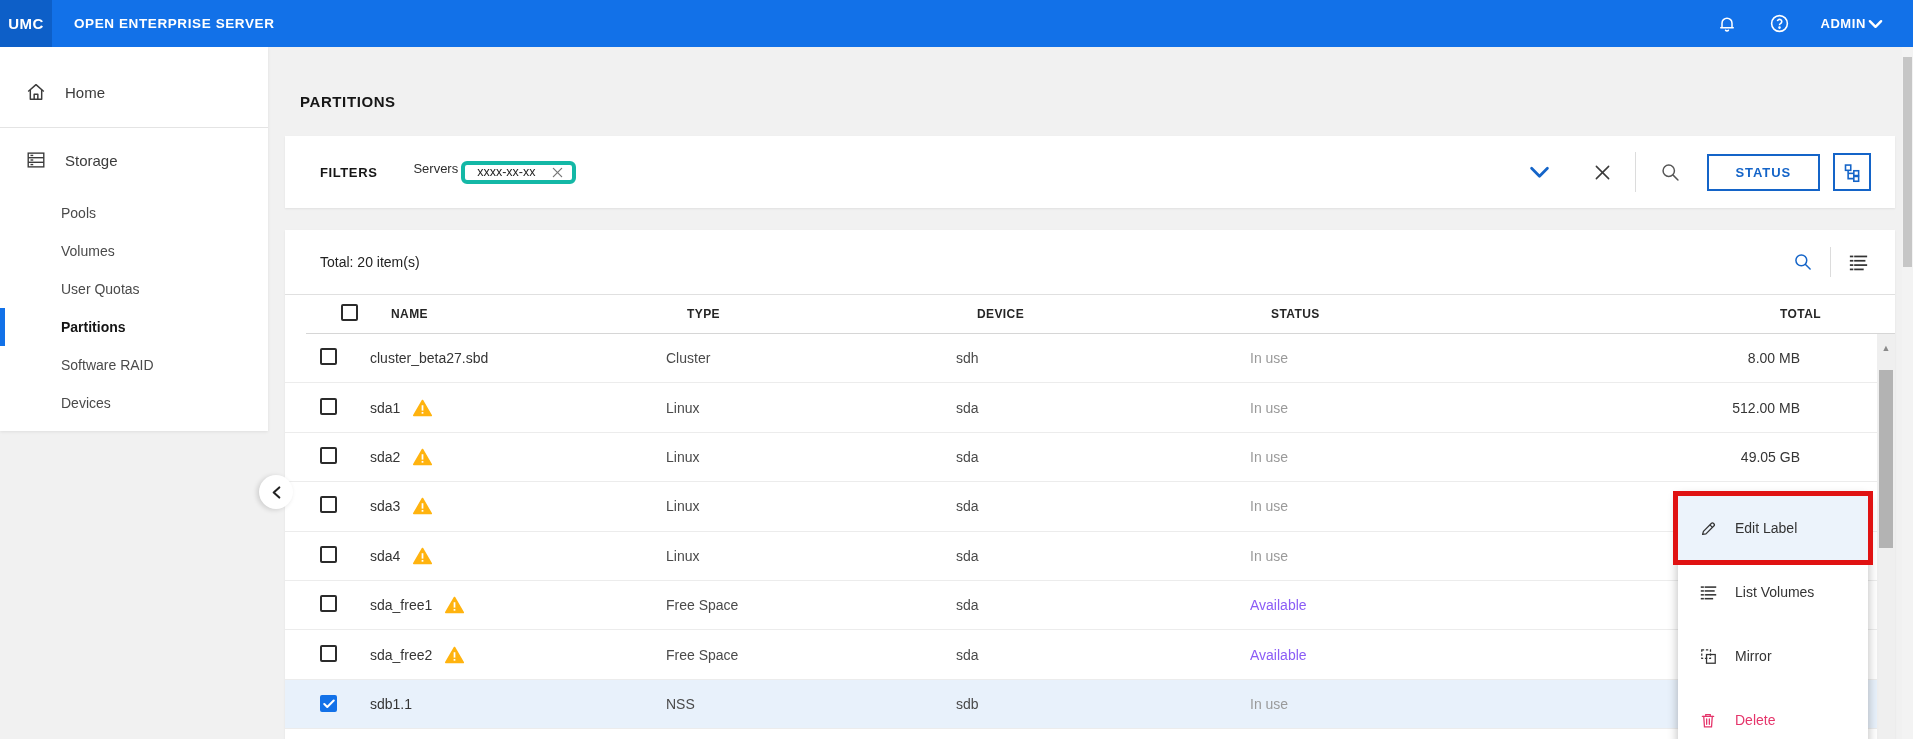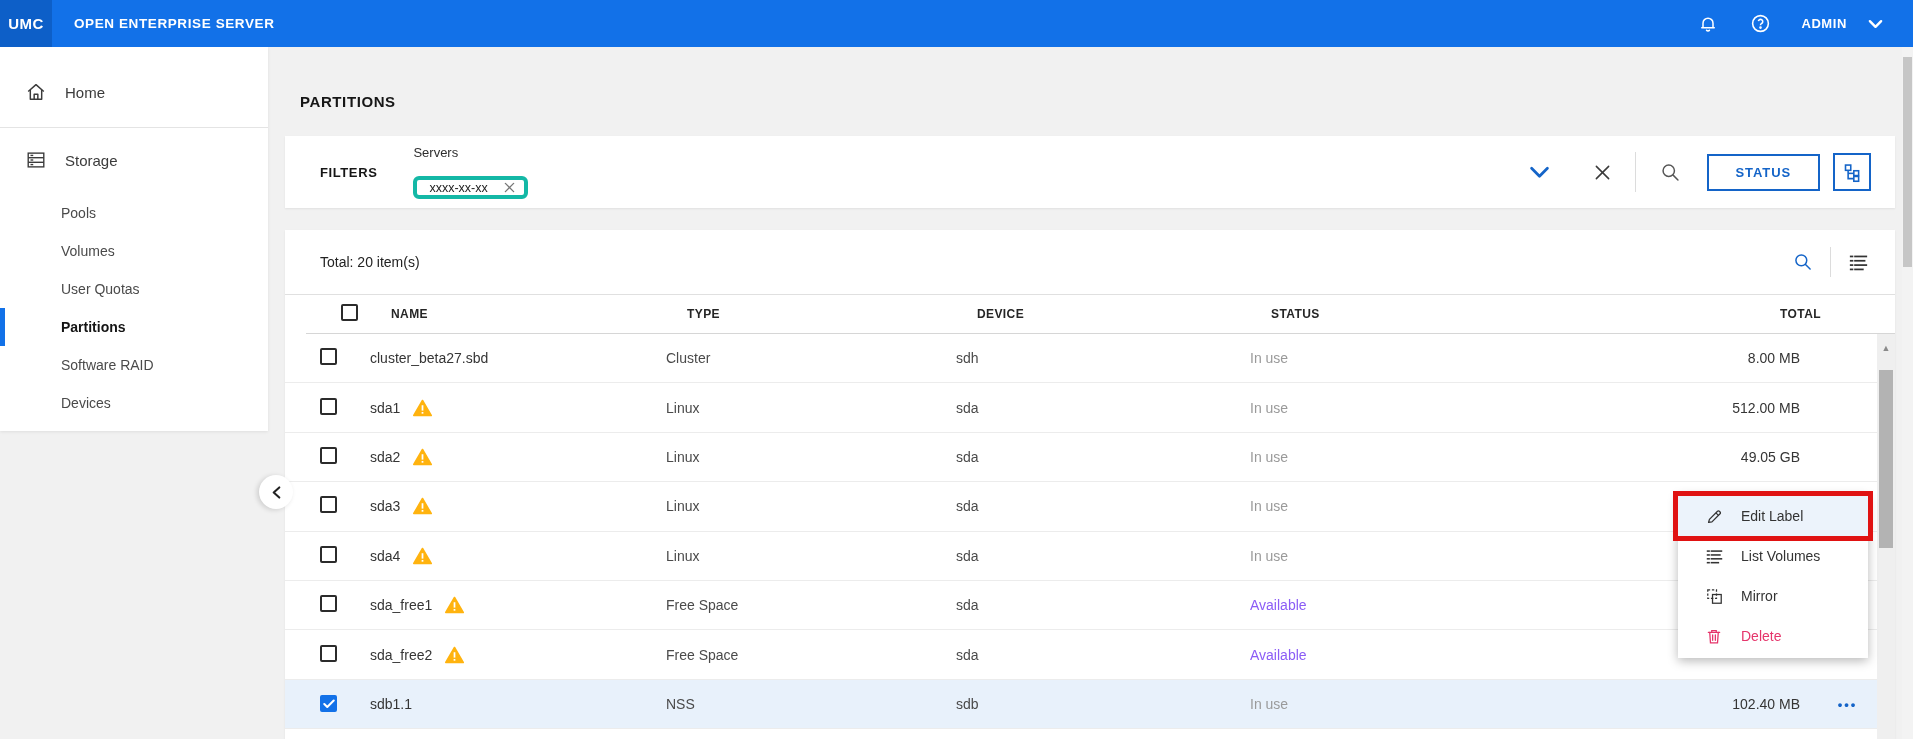--- a/index.html
+++ b/index.html
@@ -4,21 +4,21 @@
 <style>
   * { margin:0; padding:0; box-sizing:border-box; }
   html,body { width:1913px; height:739px; overflow:hidden; font-family:"Liberation Sans", sans-serif; background:#f1f1f1; }
 
   
   .topbar { position:absolute; left:0; top:0; width:1913px; height:47px; background:#1271e8; display:flex; align-items:center; z-index:30; }
   .umc-box { width:52px; height:47px; background:#0d5fc8; color:#fff; font-weight:bold; font-size:15px; display:flex; align-items:center; justify-content:center; letter-spacing:.5px; }
   .product { color:#fff; font-weight:bold; font-size:13.5px; letter-spacing:.6px; margin-left:22px; }
   .topbar-right { margin-left:auto; display:flex; align-items:center; gap:30px; padding-right:30px; }
   .tb-icon { width:22px; height:22px; display:flex; align-items:center; justify-content:center; cursor:pointer; }
-  .admin { display:flex; align-items:center; gap:21px; color:#fff; font-weight:bold; font-size:13px; letter-spacing:.6px; cursor:pointer; }
+  .admin { display:flex; align-items:center; gap:2px; color:#fff; font-weight:bold; font-size:13px; letter-spacing:.6px; cursor:pointer; }
 
   
   .sidebar { position:absolute; left:0; top:47px; width:276px; bottom:0; background:#f1f1f1; z-index:20; }
   .sidenav { background:#fff; width:268px; height:384px; box-shadow:0 1px 3px rgba(0,0,0,.08); padding-top:22px; }
   .nav-row { height:46px; display:flex; align-items:center; padding-left:25px; gap:18px; font-size:15px; color:#3b3b3b; cursor:pointer; }
   .nav-row .nav-ic { width:22px; height:22px; }
   .nav-divider { height:1px; background:#e4e4e4; margin-top:12px; }
   .nav-row.storage { margin-top:7px; height:50px; }
   .subitems { margin-top:9px; padding-bottom:10px; }
   .subitem { height:38px; display:flex; align-items:center; padding-left:61px; font-size:14px; color:#4a4a4a; cursor:pointer; position:relative; }
@@ -28,21 +28,21 @@
 
   
   .main { position:absolute; left:276px; top:47px; right:0; bottom:0; background:#f1f1f1; }
   .page-title { font-size:15px; font-weight:bold; letter-spacing:.6px; color:#161616; margin:46px 0 0 24px; }
 
   .card { background:#fff; margin-left:9px; width:1610px; box-shadow:0 1px 2px rgba(0,0,0,.07); }
 
   
   .filter-card { margin-top:26px; height:72px; display:flex; align-items:center; padding:0 24px 0 35px; }
   .filters-label { font-size:13px; font-weight:bold; letter-spacing:.6px; color:#161616; }
-  .filter-group { margin-left:36px; display:flex; flex-direction:column; gap:16px; }
+  .filter-group { margin-left:36px; display:flex; flex-direction:row; gap:3px; }
   .fg-label { font-size:13px; color:#2e2e2e; }
   .chip { display:inline-flex; align-items:center; gap:16px; border:4px solid #14b8a6; border-radius:6px; height:23px; padding:0 9px 0 12px; font-size:12.5px; color:#1c1c1c; background:#fff; }
   .chip .chip-x { cursor:pointer; display:flex; }
   .filter-spacer { flex:1; }
   .fc-ctrl { display:flex; align-items:center; cursor:pointer; }
   .fc-divider { width:1px; height:40px; background:#dcdcdc; margin:0 24px 0 24px; }
   .browse-btn { border:2px solid #1464c8; background:#fff; color:#1464c8; font-weight:bold; font-size:13px; letter-spacing:.9px; padding:9px 27px; cursor:pointer; margin-left:26px; font-family:"Liberation Sans",sans-serif; }
   .tree-btn { width:38px; height:38px; border:2px solid #1464c8; background:#fff; display:flex; align-items:center; justify-content:center; cursor:pointer; margin-left:13px; }
 
   
@@ -72,21 +72,21 @@
   .tscroll { position:absolute; right:0; top:104px; bottom:0; width:18px; background:#efefef; }
   .tscroll .up-arrow { height:20px; display:flex; align-items:center; justify-content:center; padding-top:8px; color:#8a8a8a; font-size:9px; cursor:pointer; }
   .tscroll .thumb { position:absolute; left:2px; right:2px; top:36px; height:178px; background:#b3b3b3; cursor:pointer; }
 
   
   .page-scrollbar { position:absolute; right:0; top:47px; bottom:0; width:11px; background:#f3f3f3; z-index:40; }
   .page-scrollbar .pthumb { position:absolute; left:1px; right:1px; top:10px; height:210px; background:#c6c6c6; }
 
   
   .context-menu { position:absolute; left:1393px; top:264px; width:190px; background:#fff; box-shadow:0 3px 10px rgba(0,0,0,.28); z-index:50; padding:2px 0; }
-  .menu-item { height:40px; display:flex; align-items:center; padding-left:26px; gap:17px; font-size:14px; color:#333; cursor:pointer; background:#fff; }
+  .menu-item { height:64px; display:flex; align-items:center; padding-left:20px; gap:17px; font-size:14px; color:#333; cursor:pointer; background:#fff; }
   .menu-item .mi-icon { width:20px; height:20px; display:flex; align-items:center; justify-content:center; }
   .menu-item.highlighted { background:#ecf3fb; box-shadow:0 0 0 5px #e01212; position:relative; z-index:2; }
   .menu-item.danger { color:#e5356b; }
 </style>
 </head>
 <body>
 
 <div class="topbar">
   <div class="umc-box">UMC</div>
   <div class="product">OPEN ENTERPRISE SERVER</div>

